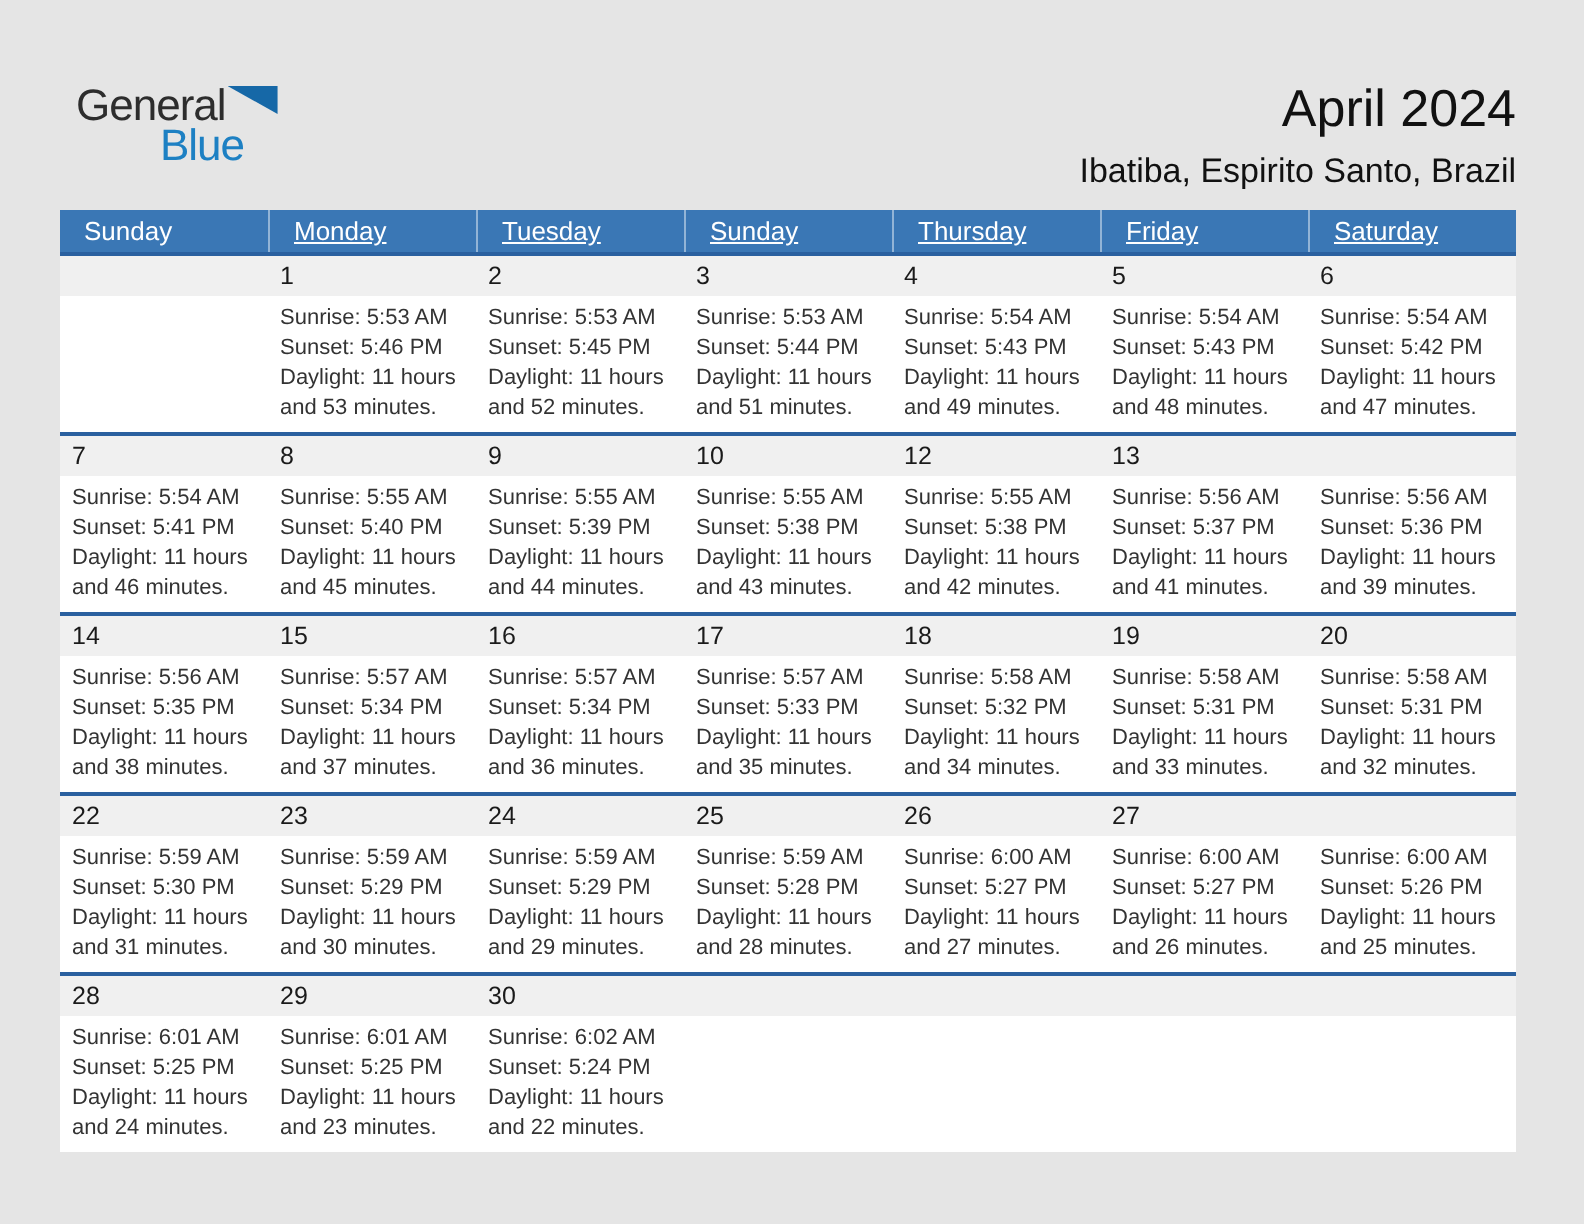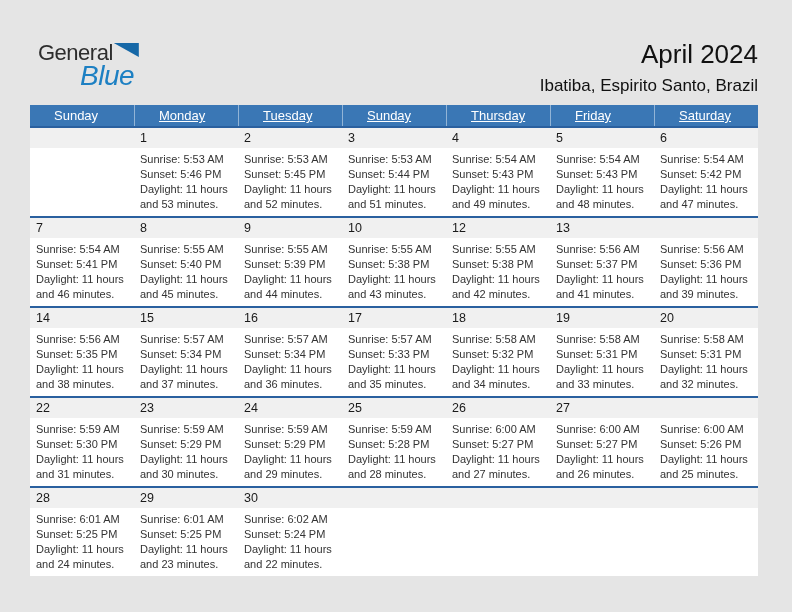--- a/index.html
+++ b/index.html
@@ -9,30 +9,30 @@
     --header-bg:#3a77b5; --week-border:#2a609f; --day-strip-bg:#f0f0f0;
     --logo-text:#2d2d2d; --logo-blue:#1d80c3; --logo-triangle:#1668a7;
   }
   
   .logo{position:absolute;left:38px;top:42px;}
   .logo-top{display:flex;align-items:flex-start;}
   .logo-general{font-size:22px;line-height:1;color:var(--logo-text);letter-spacing:-0.5px;}
   .logo-triangle{width:25px;height:14px;margin-left:1px;margin-top:1px;
     background:var(--logo-triangle);
     clip-path:polygon(0 0,100% 0,100% 100%);}
-  .logo-blue{font-size:28px;line-height:1;color:var(--logo-blue);letter-spacing:-0.5px;
-    margin-left:42px;margin-top:-2px;font-style:italic;}
+  .logo-blue{font-size:22px;line-height:1;color:var(--logo-blue);letter-spacing:-0.5px;
+    margin-left:42px;margin-top:-2px;}
   
   .header-right{position:absolute;right:34px;top:40px;text-align:right;}
   .page-title{font-size:26px;line-height:1.1;color:#111;}
   .page-subtitle{font-size:17px;line-height:1.2;color:#111;margin-top:7px;}
   
   .calendar{position:absolute;left:30px;top:105px;width:728px;}
   .weekday-row{display:flex;background:var(--header-bg);height:21px;}
-  .weekday-cell{width:104px;box-sizing:border-box;padding-left:24px;
+  .weekday-cell{width:104px;box-sizing:border-box;padding-left:12px;
     font-size:13px;line-height:21px;color:#ffffff;white-space:nowrap;overflow:hidden;}
   .weekday-cell + .weekday-cell{border-left:1px solid rgba(255,255,255,0.45);text-decoration:underline;}
   .week-row{border-top:2px solid var(--week-border);height:90px;box-sizing:border-box;background:#fff;}
   .day-strip{display:flex;background:var(--day-strip-bg);height:20px;}
   .day-num{width:104px;box-sizing:border-box;padding-left:6px;
     font-size:12.5px;line-height:20px;color:#1a1a1a;}
   .details-row{display:flex;}
   .cell-details{width:104px;box-sizing:border-box;padding:4px 2px 0 6px;
     font-size:11px;line-height:15px;color:#333;white-space:nowrap;overflow:hidden;}
 </style>

